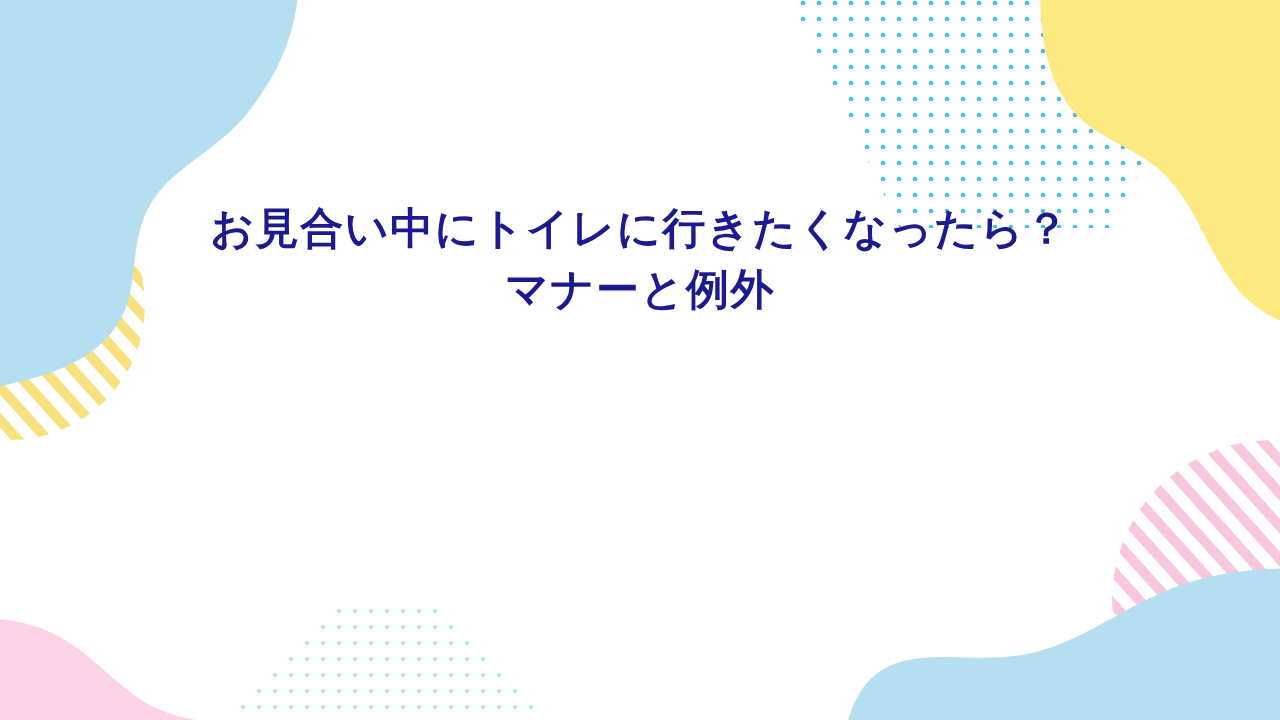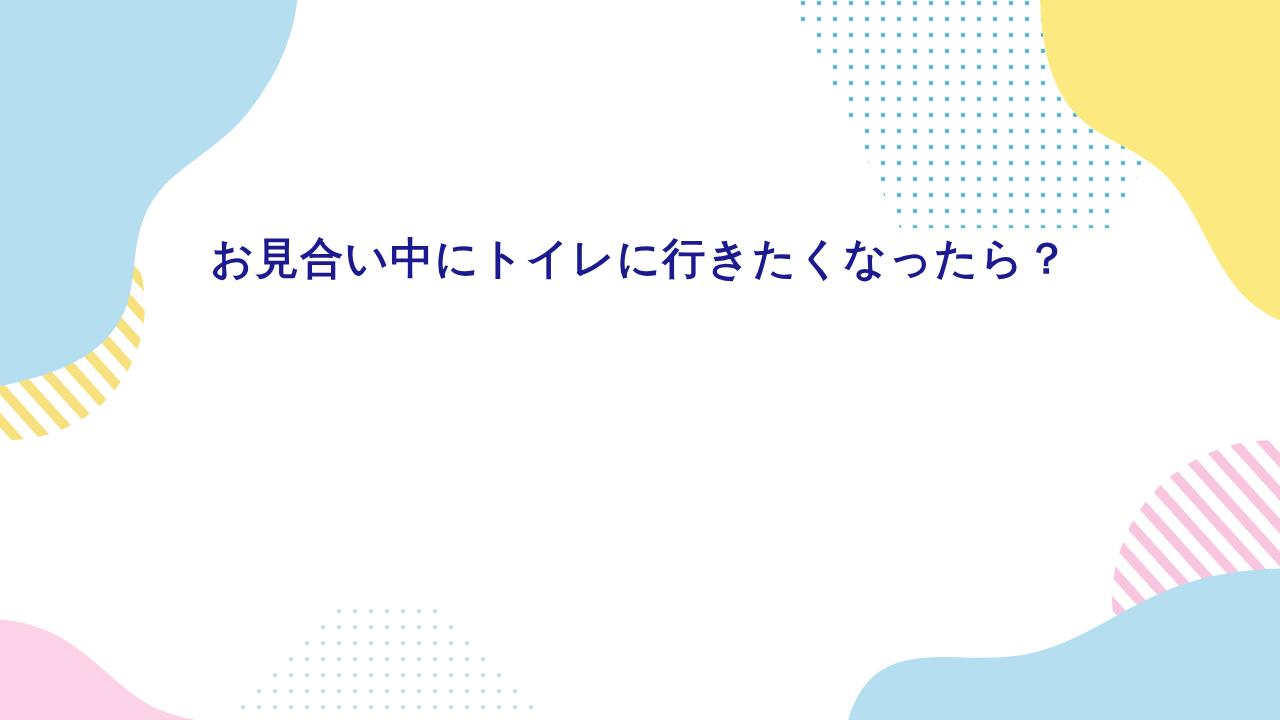--- a/index.html
+++ b/index.html
@@ -134,16 +134,17 @@
                C -6,616 28,620 58,636
                C 96,656 122,694 160,710
                C 196,725 238,722 272,736
                C 288,743 300,751 308,760 Z"></path>
     </svg>
   </div>
 
   <div class="title-wrap">
     <h1 class="title" style="color: rgb(27, 27, 143);">
       <span class="line">お見合い中にトイレに行きたくなったら？</span>
+      <span class="line">マナーと例外</span>
     </h1>
   </div>
 
 </div>
 
 </body></html>

